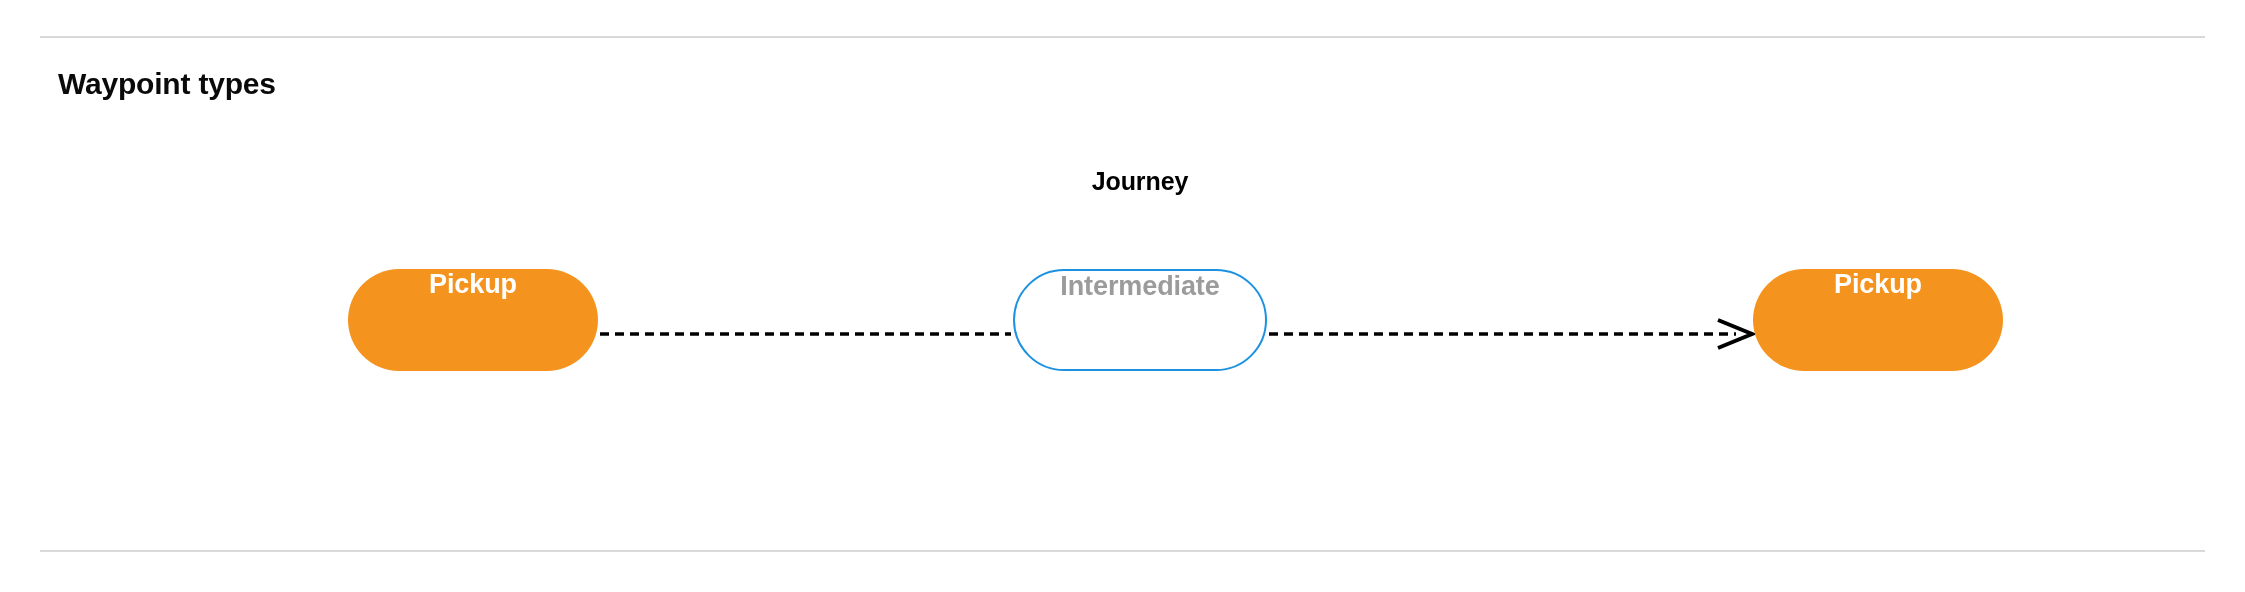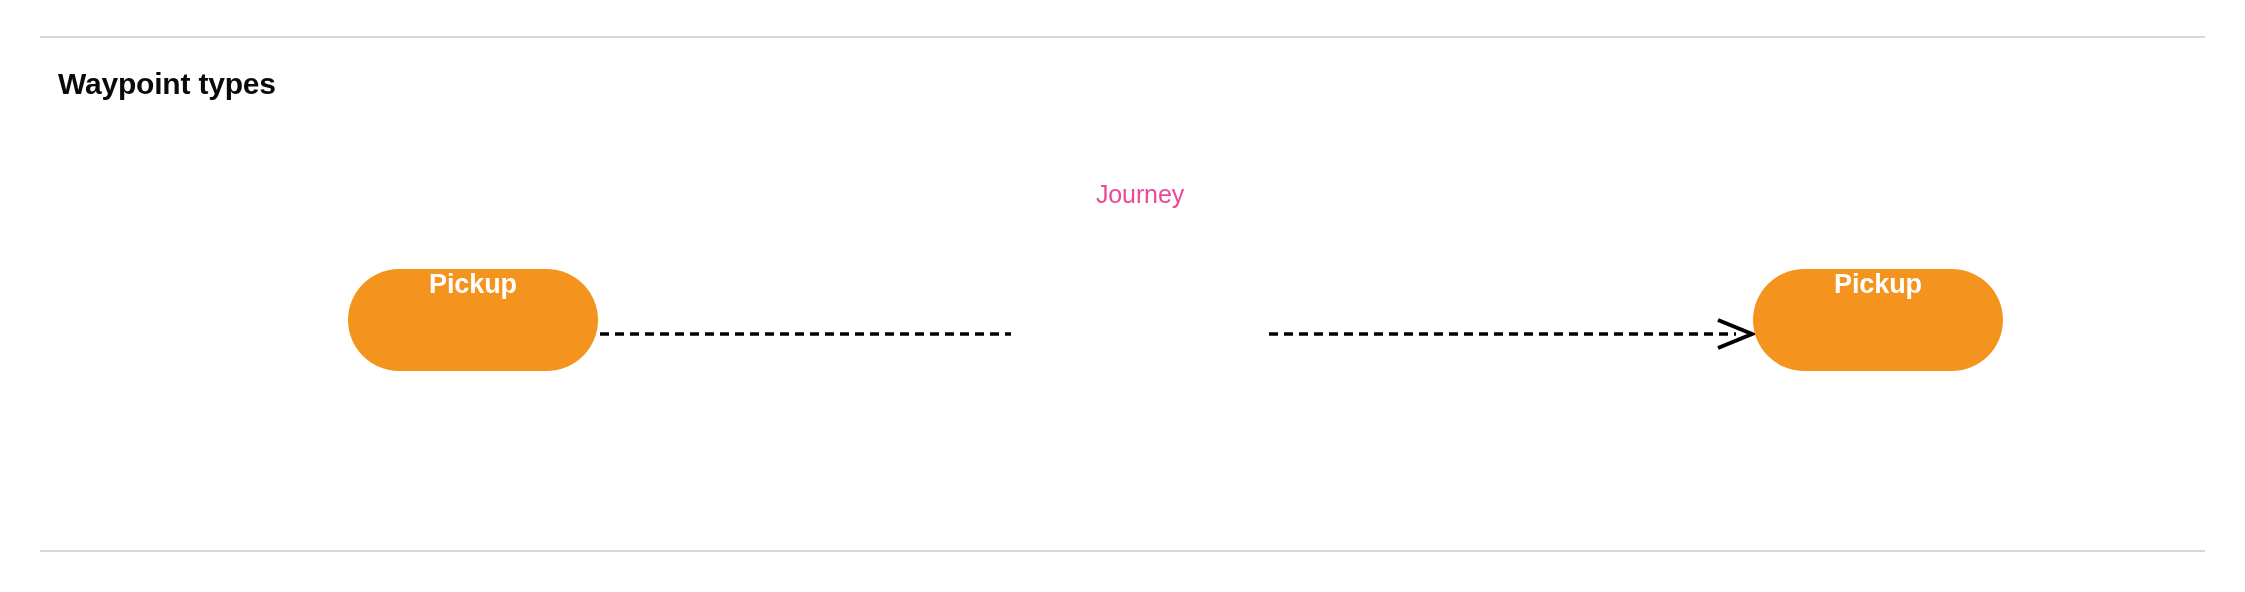--- a/index.html
+++ b/index.html
@@ -55,26 +55,25 @@
     height: 592px;
   }
 
   .diagram-caption {
     position: absolute;
     left: 1013px;
     top: 165px;
     width: 254px;
     text-align: center;
     font-size: 25px;
-    font-weight: 400;
+    font-weight: 700;
     letter-spacing: -0.1px;
-    color: #ec4899;
+    color: #000000;
     line-height: 32px;
     white-space: nowrap;
-    margin-top: 13px;
   }
 
   
   .connectors {
     position: absolute;
     left: 0;
     top: 0;
     width: 2245px;
     height: 592px;
     overflow: visible;
@@ -135,20 +134,23 @@
 
       <line x1="1269" y1="334" x2="1736" y2="334" stroke="#000000" stroke-width="3.5" stroke-dasharray="9 6"></line>
 
       <polyline points="1718,320 1752,334 1718,348" fill="none" stroke="#000000" stroke-width="4" stroke-linecap="butt" stroke-linejoin="miter"></polyline>
     </svg>
 
     <div class="node node-pickup">
       <span>Pickup</span>
     </div>
 
+    <div class="node node-intermediate">
+      <span>Intermediate</span>
+    </div>
 
     <div class="node node-dropoff">
       <span>Pickup</span>
     </div>
 
   </div>
 
   <div class="rule rule-bottom"></div>
 
 </div>

